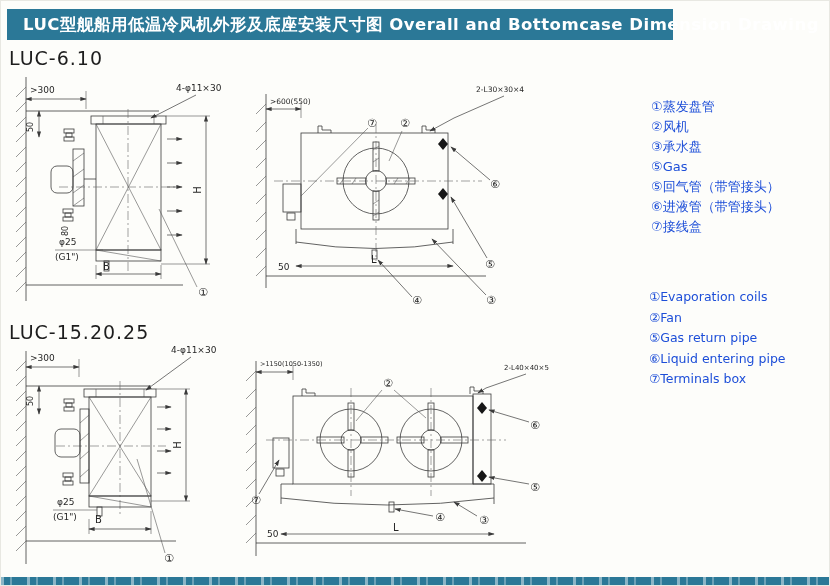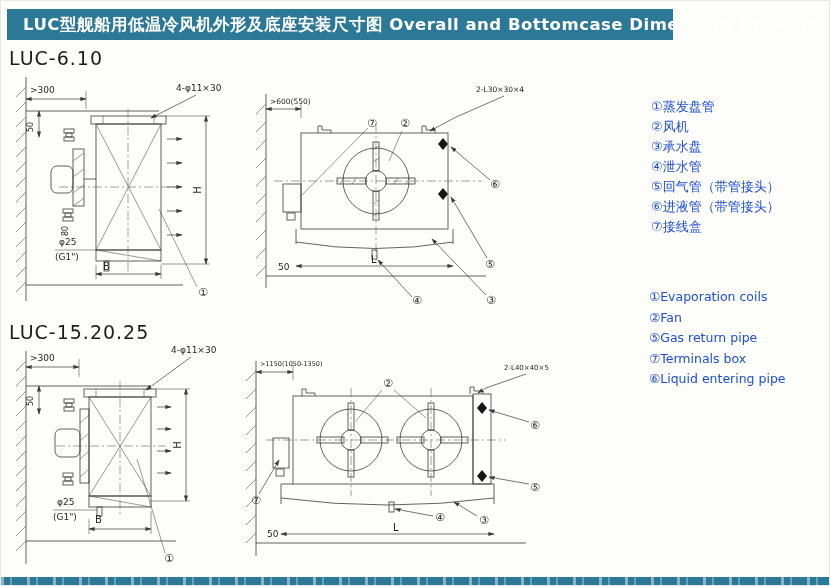--- a/index.html
+++ b/index.html
@@ -364,29 +364,29 @@
     <line class="dim" x1="192" y1="170" x2="154" y2="163" marker-end="url(#aF2)"></line>
     <text x="199" y="175" font-size="11" text-anchor="middle">④</text>
     <line class="dim" x1="236" y1="170" x2="213" y2="156" marker-end="url(#aF2)"></line>
     <text x="243" y="178" font-size="11" text-anchor="middle">③</text>
   </svg>
 
   <ul class="legend legend-cn">
     <li>①蒸发盘管</li>
     <li>②风机</li>
     <li>③承水盘</li>
-    <li>④泄水管</li>
+    <li>⑤Gas</li>
     <li>⑤回气管（带管接头）</li>
     <li>⑥进液管（带管接头）</li>
     <li>⑦接线盒</li>
   </ul>
 
   <ul class="legend legend-en">
     <li>①Evaporation coils</li>
     <li>②Fan</li>
     <li>⑤Gas return pipe</li>
+    <li>⑥Liquid entering pipe</li>
     <li>⑦Terminals box</li>
-    <li>⑥Liquid entering pipe</li>
   </ul>
 
   <div class="footer-bar"></div>
 
 </div>
 
 </body></html>

